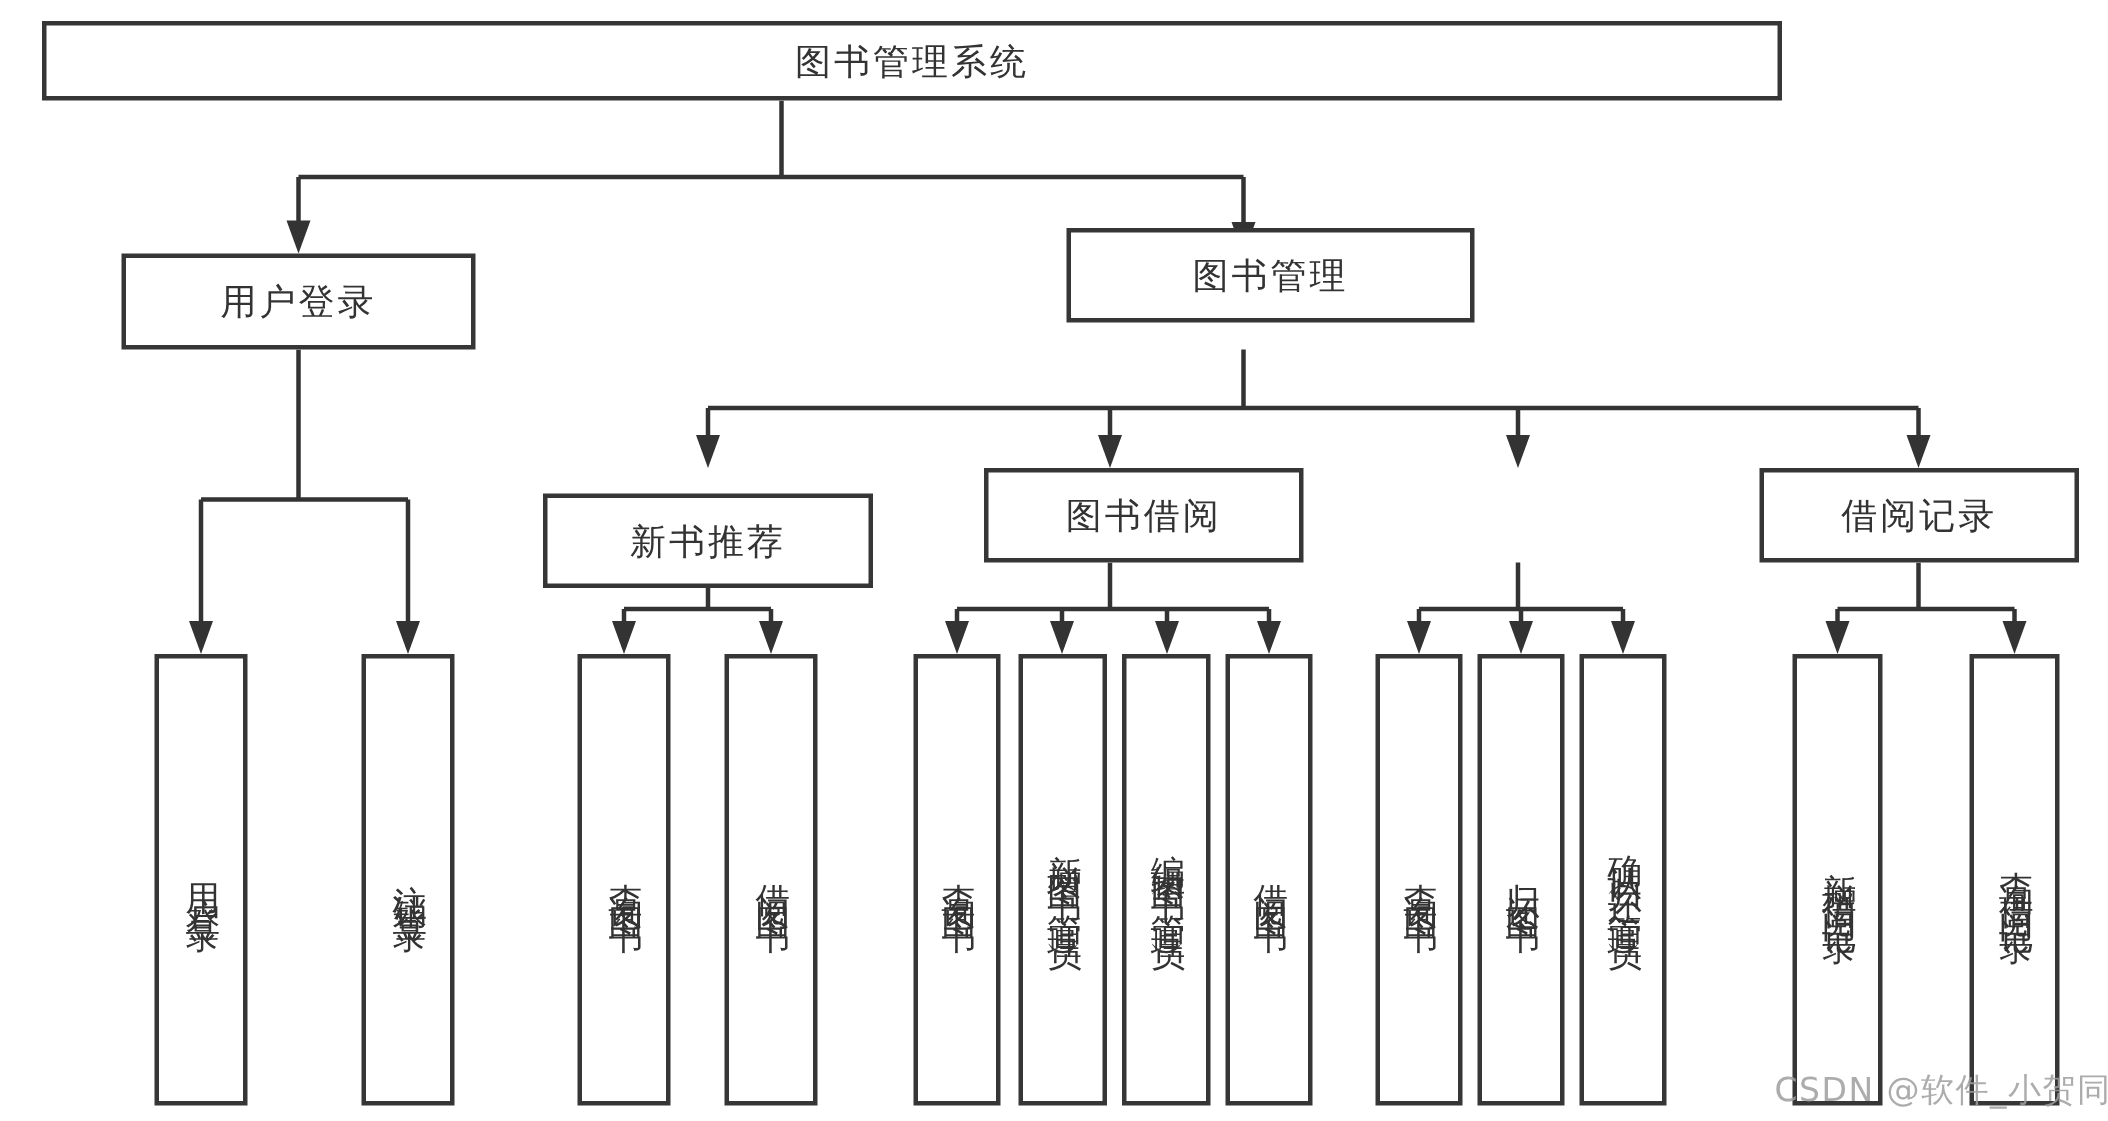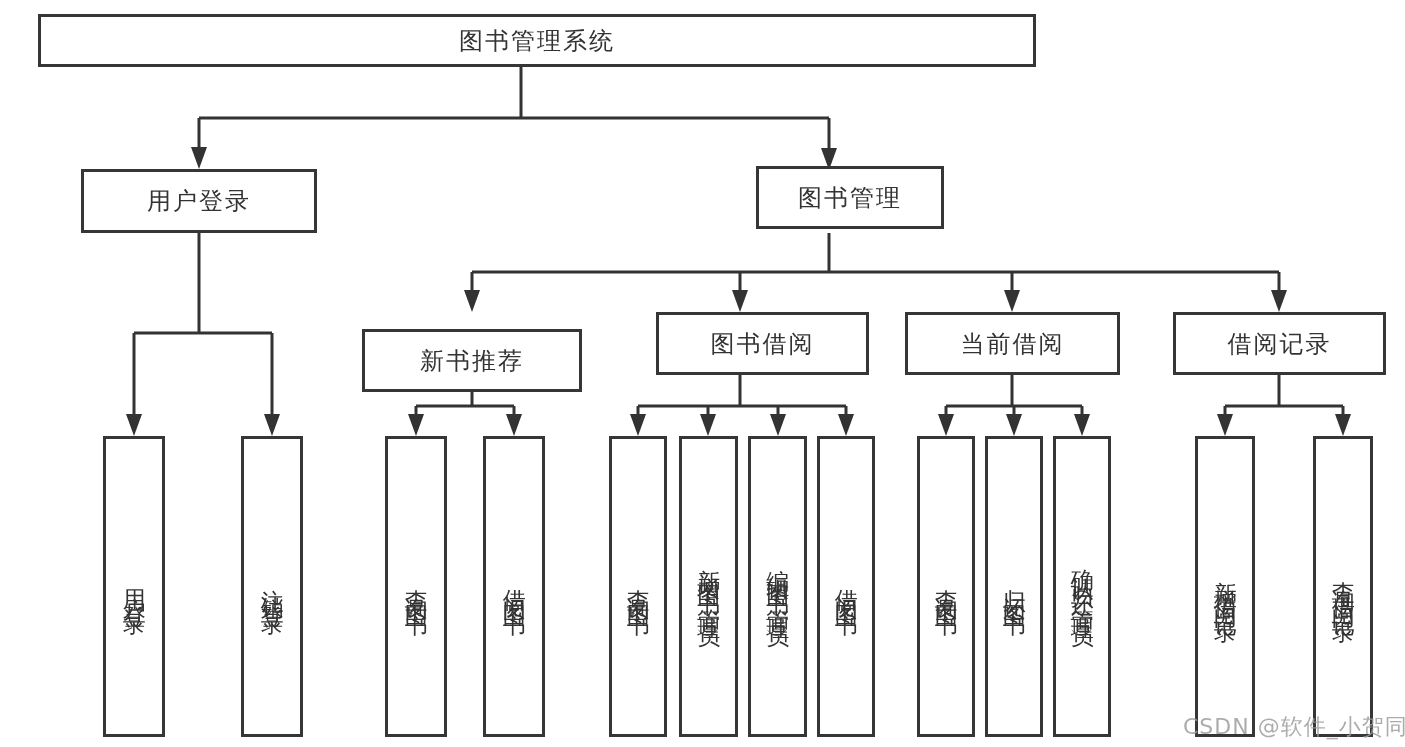--- a/index.html
+++ b/index.html
@@ -116,28 +116,27 @@
       <polygon points="770,414 786,414 778,436"></polygon>
       <polygon points="838,414 854,414 846,436"></polygon>
       <polygon points="938,414 954,414 946,436"></polygon>
       <polygon points="1006,414 1022,414 1014,436"></polygon>
       <polygon points="1074,414 1090,414 1082,436"></polygon>
       <polygon points="1217,414 1233,414 1225,436"></polygon>
       <polygon points="1335,414 1351,414 1343,436"></polygon>
     </g>
   </svg>
 
-  <div class="node" style="left:38px; top:14px; width:998px; height:53px;">图书管理系统</div>
+  <div class="node" style="left:28px; top:14px; width:1160px; height:53px;">图书管理系统</div>
 
   <div class="node" style="left:81px; top:169px; width:236px; height:64px;">用户登录</div>
-  <div class="node" style="left:711px; top:166px; width:188px; height:63px;margin-left:45px;">图书管理</div>
+  <div class="node" style="left:711px; top:152px; width:272px; height:63px;">图书管理</div>
 
   <div class="node" style="left:362px; top:329px; width:220px; height:63px;font-family:Liberation Mono, monospace;">新书推荐</div>
   <div class="node" style="left:656px; top:312px; width:213px; height:63px;">图书借阅</div>
-  <div class="node" style="left:905px; top:312px; width:215px; height:63px;">当前借阅</div>
   <div class="node" style="left:1173px; top:312px; width:213px; height:63px;">借阅记录</div>
 
   <div class="node leaf" style="left:103px; top:436px; width:62px; height:301px;">用户登录</div>
   <div class="node leaf" style="left:241px; top:436px; width:62px; height:301px;">注销登录</div>
 
   <div class="node leaf" style="left:385px; top:436px; width:62px; height:301px;">查询图书</div>
   <div class="node leaf" style="left:483px; top:436px; width:62px; height:301px;">借阅图书</div>
 
   <div class="node leaf" style="left:609px; top:436px; width:58px; height:301px;">查询图书</div>
   <div class="node leaf" style="left:679px; top:436px; width:59px; height:301px;">新增图书（管理员）</div>

